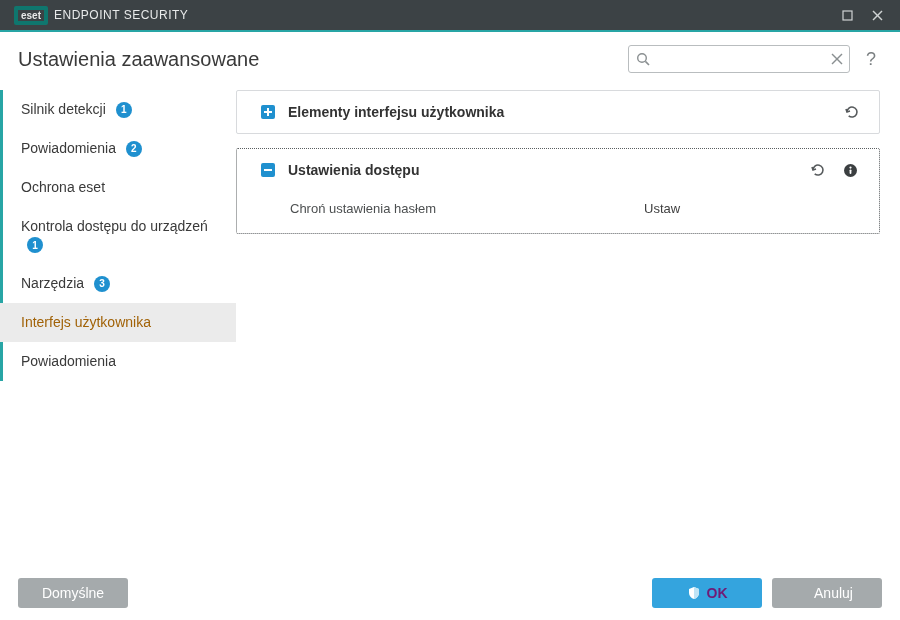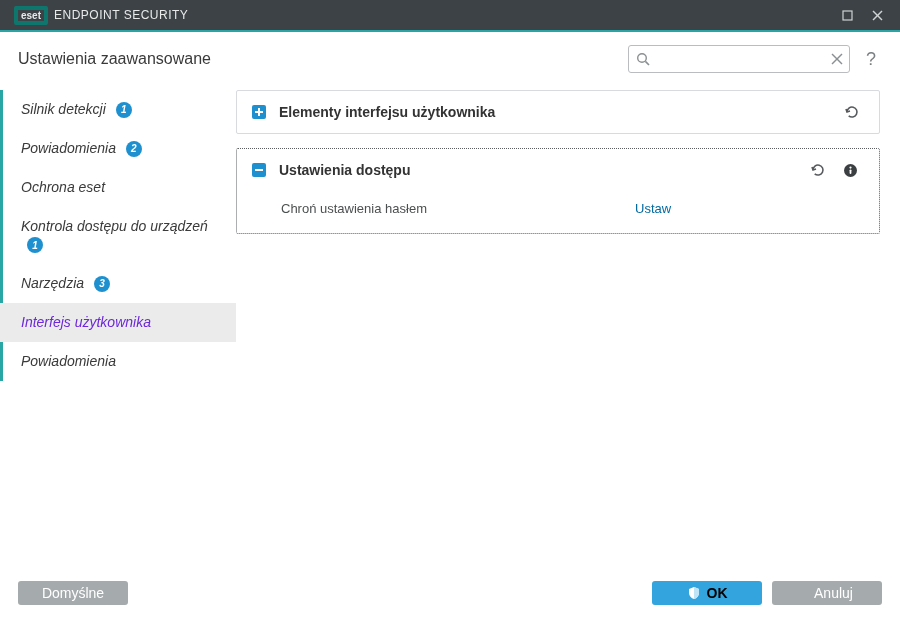--- a/index.html
+++ b/index.html
@@ -29,21 +29,21 @@
   }
 
   
   .accent { height: 2px; background: #28a5a5; }
 
   
   .header {
     display: flex; align-items: center; height: 54px;
     padding: 0 16px 0 18px; border-bottom: 0;
   }
-  .header h1 { font-size: 16px; font-weight: 400; color: #3a3a3a; flex: 1; }
+  .header h1 { font-size: 20px; font-weight: 400; color: #3a3a3a; flex: 1; }
   .search {
     position: relative; width: 222px; height: 28px;
     border: 1px solid #b9bdbf; border-radius: 3px; background: #fff;
     display: flex; align-items: center;
   }
   .search .mag { position: absolute; left: 7px; color: #8a8f91; }
   .search input {
     border: none; outline: none; width: 100%; height: 100%;
     padding: 0 26px 0 26px; font-size: 13px; background: transparent;
   }
@@ -58,38 +58,39 @@
     display: flex; height: calc(620px - 30px - 2px - 54px - 54px);
   }
 
   
   .sidebar { width: 236px; padding-top: 4px; }
   .nav-item {
     position: relative;
     padding: 10px 14px 10px 18px;
     font-size: 14px; color: #3a3a3a;
     border-left: 3px solid transparent;
-    cursor: pointer; line-height: 1.35; font-style: italic;
+    cursor: pointer; line-height: 1.35;
   }
   .nav-item.selected {
-    background: #ebebeb; color: #6d28d9; border-left-color: transparent;
+    background: #ebebeb; color: #a16207; border-left-color: transparent;
   }
   .nav-item:not(.selected) { border-left-color: #28a5a5; }
   .badge {
     display: inline-flex; align-items: center; justify-content: center;
     min-width: 16px; height: 16px; padding: 0 4px;
     border-radius: 8px; background: #1f90cf; color: #fff;
     font-size: 10px; font-weight: 600; margin-left: 6px; vertical-align: 1px;
   }
 
   
   .content { flex: 1; padding: 4px 20px 0 0; }
   .panel {
     border: 1px solid #d8dadd; border-radius: 2px; background: #fff;
     margin-bottom: 14px;
+    padding-left: 9px;
   }
   .panel.active { border: 1px dotted #5a5e60; }
   .panel-head {
     display: flex; align-items: center; height: 42px;
     padding: 0 14px; gap: 12px;
   }
   .panel-head .toggle-icon {
     width: 16px; height: 16px; display: flex; align-items: center; justify-content: center;
     color: #1f90cf;
   }
@@ -99,36 +100,36 @@
   .panel-head .tool-icon {
     width: 22px; text-align: center; color: #565a5c; cursor: pointer; font-size: 15px;
   }
   .panel-body {
     padding: 4px 14px 12px 44px;
     font-size: 13px; color: #4c4f50;
   }
   .panel-row { display: flex; align-items: center; height: 26px; }
   .panel-row .row-label { flex: 0 0 354px; }
   .panel-row .row-action {
-    color: #0369a1; cursor: pointer;
+    color: #404040; cursor: pointer;
   }
 
   
   .footer {
     height: 54px; display: flex; align-items: center;
     padding: 0 18px; gap: 10px;
   }
   .footer .spacer { flex: 1; }
   .btn {
-    min-width: 110px; height: 24px; border: none; border-radius: 3px;
+    min-width: 110px; height: 30px; border: none; border-radius: 3px;
     font-size: 14px; cursor: pointer; display: inline-flex;
     align-items: center; justify-content: center; gap: 6px;
   }
   .btn-default { background: #a5aaac; color: #fff; }
-  .btn-primary { background: #34a4de; color: #000000; font-weight: 600; }
+  .btn-primary { background: #34a4de; color: #701a75; font-weight: 600; }
   .btn-cancel  { background: #a5aaac; color: #fff; padding-left: 13px; }
 
   svg { display: block; }
 </style>
 </head>
 <body>
 
 <div class="titlebar">
   <div class="brand">
     <span class="brand-logo">eset</span>

